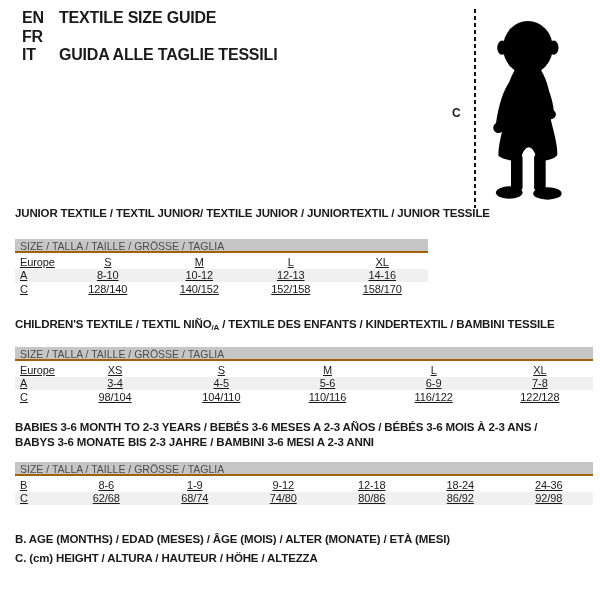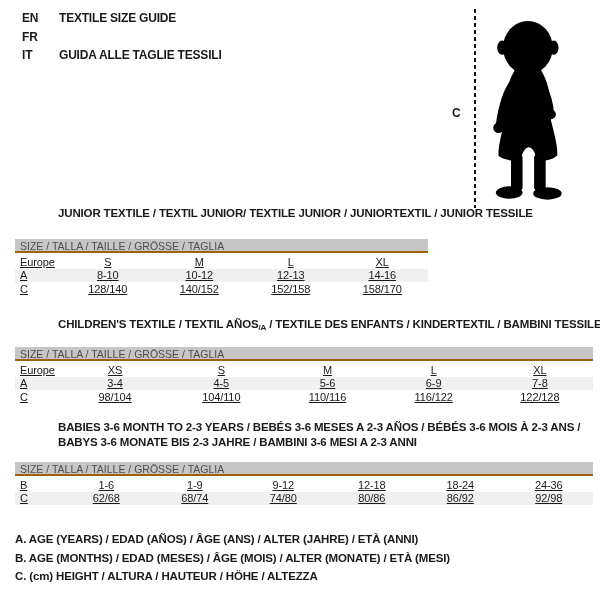--- a/index.html
+++ b/index.html
@@ -5,30 +5,30 @@
   html,body{margin:0;padding:0;}
   body{
     width:600px;height:600px;position:relative;overflow:hidden;
     background:#ffffff;color:#1a1a1a;
     font-family:"Liberation Sans", sans-serif;
     -webkit-font-smoothing:antialiased;
   }
   
   .lang-list{position:absolute;left:22px;top:9px;}
   .lang-row{display:flex;height:18.6px;align-items:center;
-    font-weight:bold;font-size:12px;letter-spacing:-0.2px;white-space:nowrap;}
+    font-weight:bold;font-size:16px;letter-spacing:-0.2px;white-space:nowrap;}
   .lang-code{width:37px;flex:0 0 37px;}
   
   .measure-line{position:absolute;left:474px;top:9px;width:2px;height:199px;
     background:repeating-linear-gradient(to bottom,#111 0px,#111 4px,transparent 4px,transparent 7px);}
   .figure-label{position:absolute;left:452px;top:106px;font-weight:bold;font-size:12px;}
   .baby-svg{position:absolute;left:487px;top:9px;}
   
   .section-title{position:absolute;left:15px;font-weight:bold;font-size:11.5px;
-    letter-spacing:-0.15px;white-space:nowrap;margin-left:43px;}
+    letter-spacing:-0.15px;white-space:nowrap;}
   #junior-title{top:207px;}
   #children-title{top:318px;}
   #babies-title{top:420px;line-height:15px;}
   .sub{font-size:8px;vertical-align:-2px;}
   
   .size-bar{position:absolute;left:15px;height:14px;line-height:14px;
     background:#c6c6c6;color:#4d4d4d;font-size:10.5px;padding-left:5px;
     box-sizing:border-box;border-bottom:2px solid #a16207;white-space:nowrap;}
   #junior-bar{top:239px;width:413px;}
   #children-bar{top:347px;width:578px;}
@@ -109,21 +109,21 @@
       <tr>
         <td>C</td>
         <td>128/140</td>
         <td>140/152</td>
         <td>152/158</td>
         <td>158/170</td>
       </tr>
     </tbody>
   </table>
 
-<div id="children-title" class="section-title"><span>CHILDREN'S TEXTILE / TEXTIL AÑOS</span><span class="sub">/A</span><span> / TEXTILE DES ENFANTS / KINDERTEXTIL / BAMBINI TESSILE</span></div>
+<div id="children-title" class="section-title"><span>CHILDREN'S TEXTILE / TEXTIL NIÑO</span><span class="sub">/A</span><span> / TEXTILE DES ENFANTS / KINDERTEXTIL / BAMBINI TESSILE</span></div>
 <div id="children-bar" class="size-bar">SIZE / TALLA / TAILLE / GRÖSSE / TAGLIA</div>
 <table id="children-table" class="size-table">
     <colgroup>
       <col style="width: 47px;">
     </colgroup>
     <tbody>
       <tr>
         <td>Europe</td>
         <td>XS</td>
         <td>S</td>
@@ -155,36 +155,35 @@
   <div>BABYS 3-6 MONATE BIS 2-3 JAHRE / BAMBINI 3-6 MESI A 2-3 ANNI</div>
 </div>
 <div id="babies-bar" class="size-bar">SIZE / TALLA / TAILLE / GRÖSSE / TAGLIA</div>
 <table id="babies-table" class="size-table">
     <colgroup>
       <col style="width: 47px;">
     </colgroup>
     <tbody>
       <tr>
         <td>B</td>
-        <td>1-6</td>
+        <td>8-6</td>
         <td>1-9</td>
         <td>9-12</td>
         <td>12-18</td>
         <td>18-24</td>
         <td>24-36</td>
       </tr>
       <tr>
         <td>C</td>
         <td>62/68</td>
         <td>68/74</td>
         <td>74/80</td>
         <td>80/86</td>
         <td>86/92</td>
         <td>92/98</td>
       </tr>
     </tbody>
   </table>
 
 <div class="notes">
-    <div class="note-line">A. AGE (YEARS) / EDAD (AÑOS) / ÂGE (ANS) / ALTER (JAHRE) / ETÀ (ANNI)</div>
     <div class="note-line">B. AGE (MONTHS) / EDAD (MESES) / ÂGE (MOIS) / ALTER (MONATE) / ETÀ (MESI)</div>
     <div class="note-line">C. (cm) HEIGHT / ALTURA / HAUTEUR / HÖHE / ALTEZZA</div>
   </div>
 
 </body></html>

